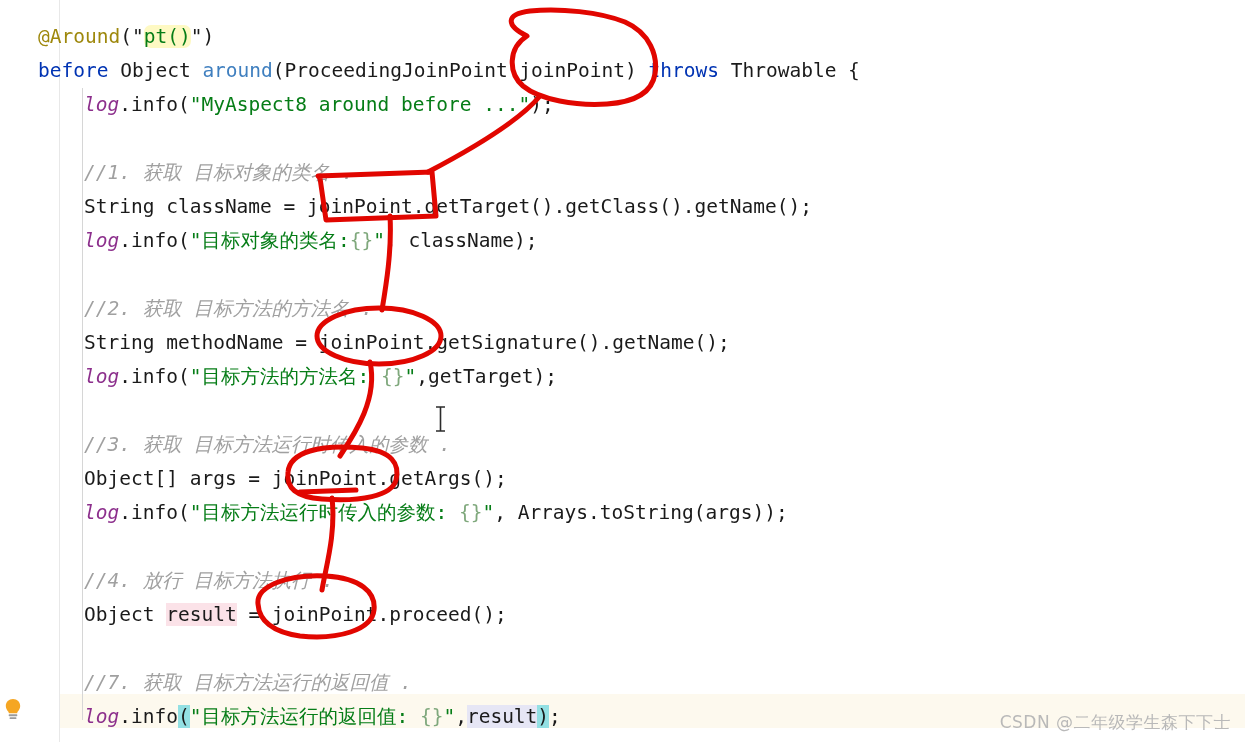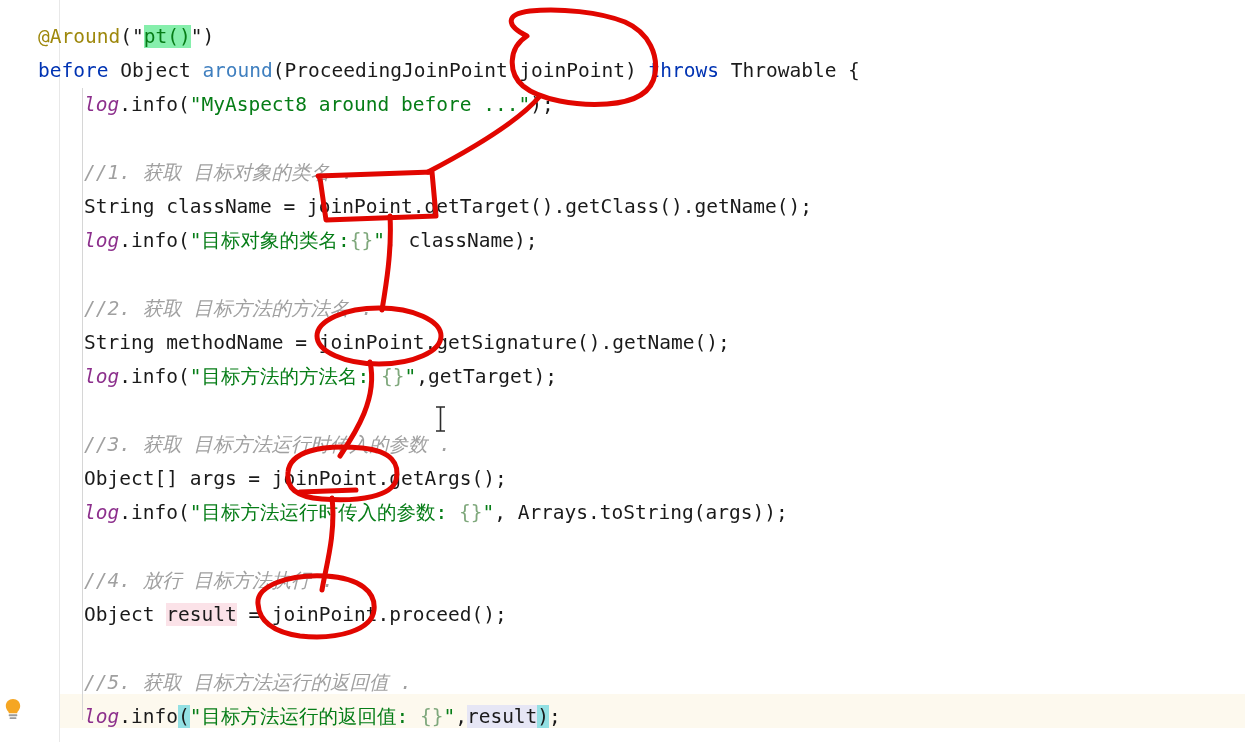--- a/index.html
+++ b/index.html
@@ -82,21 +82,21 @@
   .kw      { color: #0033b3; }
   .anno    { color: #9e880d; text-align: right; }
   .mdecl   { color: #3f7fbf; margin-top: 16px; }
   .str     { color: #067d17; }
   .strph   { color: #7fa87c; }
   .cmt     { color: #a0a0a0; font-style: italic; }
   .sfield  { color: #8c2f8c; font-style: italic; }
   .sm      { color: #1a1a1a; }
   .plain   { color: #1a1a1a; }
 
-  .hl-inject { background: #86efac; }
+  .hl-inject { background: #fef9c3; border-radius: 7px; }
   .hl-write  { background: #fbe2e8; }
   .hl-brace  { background: #93e0e3; }
   .hl-ident  { background: #e6e6f5; }
 
   
   #watermark {
     position: absolute;
     right: 14px;
     bottom: 8px;
     font-family: "DejaVu Sans", "Liberation Sans", sans-serif;
@@ -156,24 +156,25 @@
       <div class="line ind1" style="top: 326px;"><span class="plain">String methodName = joinPoint.getSignature().getName();</span></div>
       <div class="line ind1" style="top: 360px;"><span class="sfield">log</span><span class="plain">.info(</span><span class="str">"目标方法的方法名: </span><span class="strph">{}</span><span class="str">"</span><span class="plain">,getTarget);</span></div>
       <div class="line ind1" style="top: 394px;">&nbsp;</div>
       <div class="line ind1" style="top: 428px;"><span class="cmt">//3. 获取 目标方法运行时传入的参数 .</span></div>
       <div class="line ind1" style="top: 462px;"><span class="plain">Object[] args = joinPoint.getArgs();</span></div>
       <div class="line ind1" style="top: 496px;"><span class="sfield">log</span><span class="plain">.info(</span><span class="str">"目标方法运行时传入的参数: </span><span class="strph">{}</span><span class="str">"</span><span class="plain">, Arrays.</span><span class="sm">toString</span><span class="plain">(args));</span></div>
       <div class="line ind1" style="top: 530px;">&nbsp;</div>
       <div class="line ind1" style="top: 564px;"><span class="cmt">//4. 放行 目标方法执行 .</span></div>
       <div class="line ind1" style="top: 598px;"><span class="plain">Object </span><span class="plain hl-write">result</span><span class="plain"> = joinPoint.proceed();</span></div>
       <div class="line ind1" style="top: 632px;">&nbsp;</div>
-      <div class="line ind1" style="top: 666px;"><span class="cmt">//5. 获取 目标方法运行的返回值 .</span></div>
+      <div class="line ind1" style="top: 666px;"><span class="cmt">//7. 获取 目标方法运行的返回值 .</span></div>
       <div class="line ind1" style="top: 700px;"><span class="sfield">log</span><span class="plain">.info</span><span class="plain hl-brace">(</span><span class="str">"目标方法运行的返回值: </span><span class="strph">{}</span><span class="str">"</span><span class="plain">,</span><span class="plain hl-ident">result</span><span class="plain hl-brace">)</span><span class="plain">;</span></div>
     </div>
 
+  <div id="watermark">CSDN @二年级学生森下下士</div>
 
   <div id="mouse-caret">
     <svg width="13" height="26" viewBox="0 0 13 26">
       <path d="M2 1 h9 M6.5 1 v24 M2 25 h9" stroke="#2b2b2b" stroke-width="1.6" fill="none"></path>
     </svg>
   </div>
 
   <svg id="annotations" viewBox="0 0 1245 742">
     <g fill="none" stroke="#e10600" stroke-width="5" stroke-linecap="round" stroke-linejoin="round">
 

